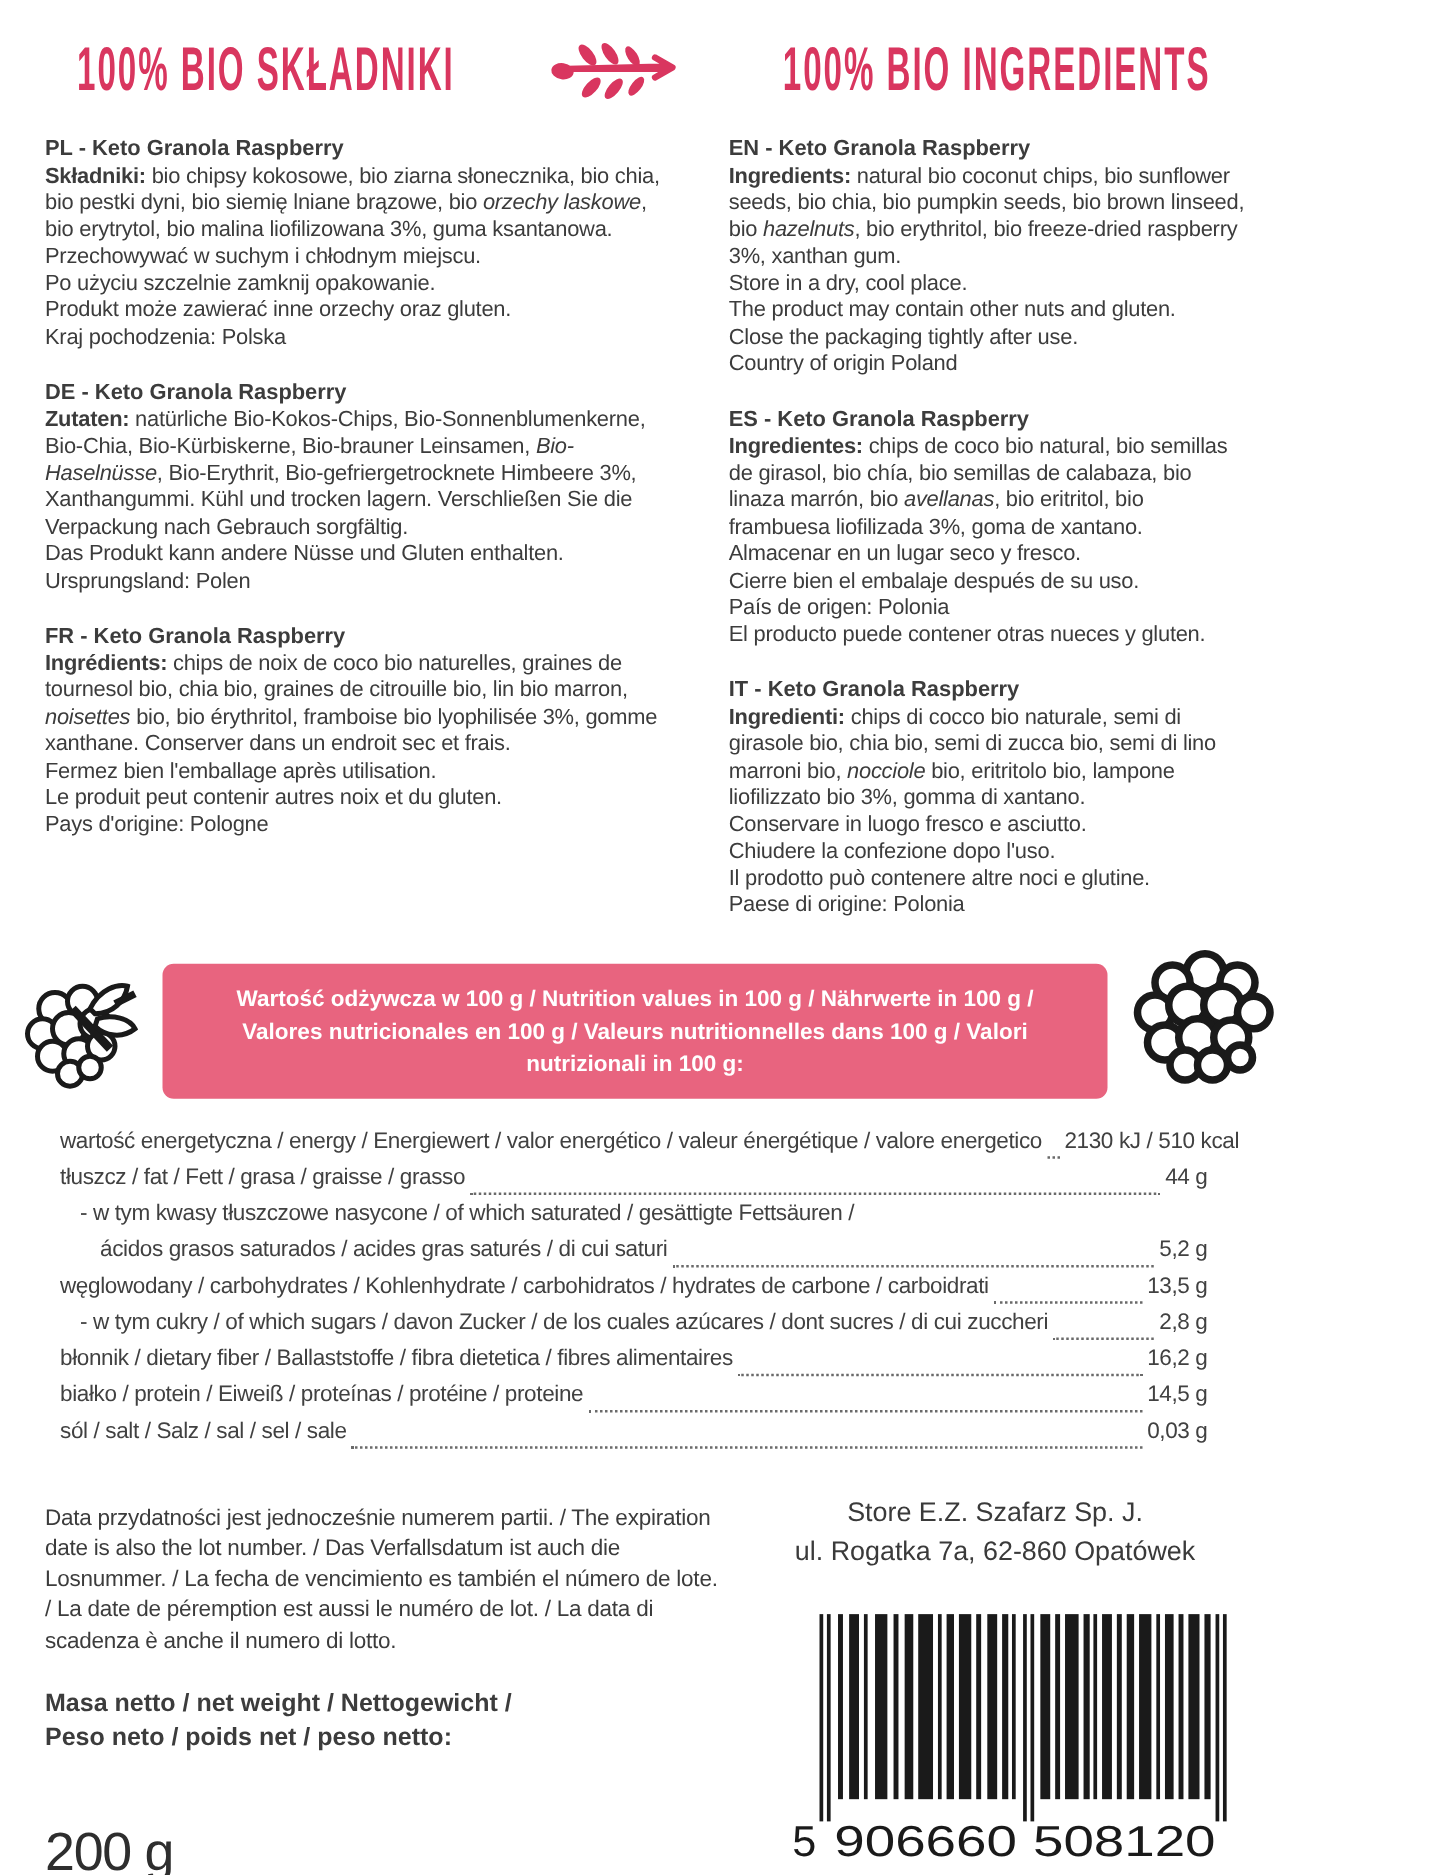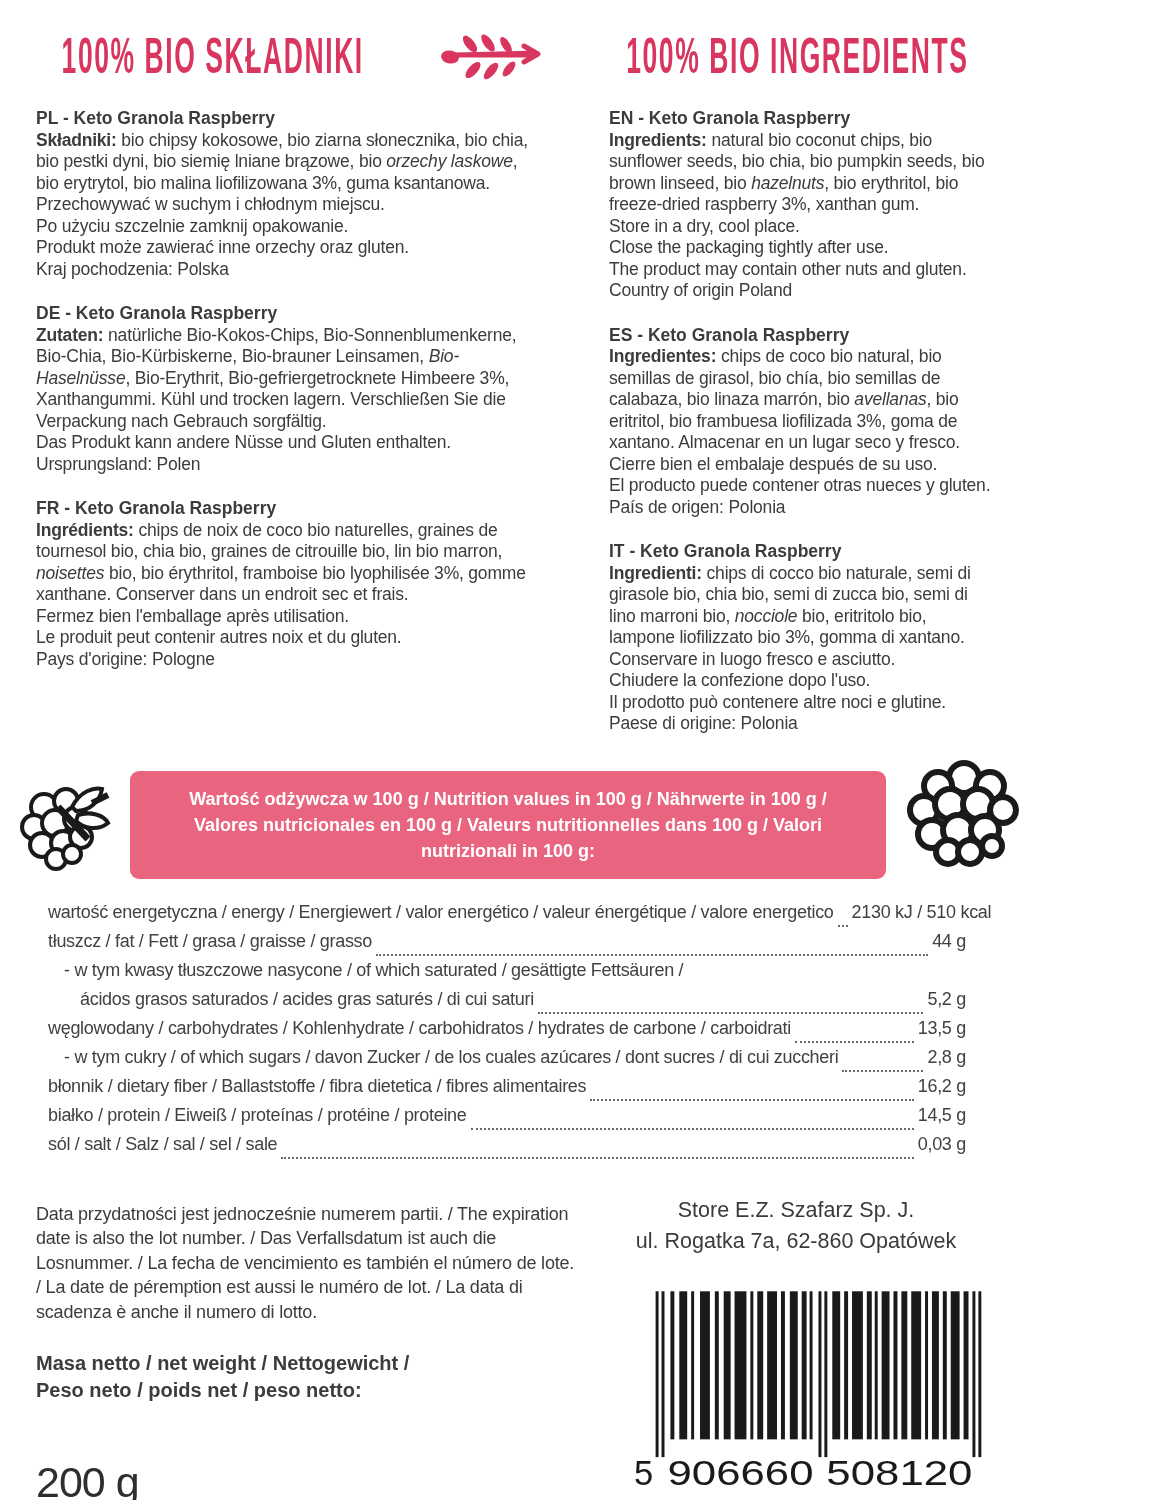--- a/index.html
+++ b/index.html
@@ -4,21 +4,21 @@
 <style>
   html,body{margin:0;padding:0;background:#ffffff;}
   .page{position:relative;width:1036px;height:1500px;background:#fff;overflow:hidden;
         font-family:"Liberation Sans",sans-serif;color:#3c3c3c;}
   
   .header{display:flex;justify-content:center;align-items:center;gap:34px;padding-top:30px;}
   .htitle{color:#d9365f;font-weight:bold;font-size:34px;letter-spacing:2px;white-space:nowrap;
           transform:scale(0.78,1.45);transform-origin:center;}
   .twig{flex:0 0 auto;}
   
-  .columns{display:grid;grid-template-columns:505px 1fr;column-gap:68px;padding:26px 40px 0 36px;}
+  .columns{display:grid;grid-template-columns:505px 1fr;column-gap:42px;padding:26px 40px 0 36px;}
   .section{margin-bottom:23px;}
   .sec-title{font-weight:bold;font-size:17.5px;line-height:21.5px;}
   .sec-para{font-size:17.5px;line-height:21.5px;letter-spacing:-0.2px;}
   .b{font-weight:bold;}
   .i{font-style:italic;}
   
   .banner-row{display:flex;align-items:center;gap:16px;margin-top:10px;padding:0 10px;}
   .banner{flex:1;background:#e8647f;border-radius:9px;color:#fff;text-align:center;
           padding:15px 18px;font-weight:bold;font-size:18px;line-height:26px;}
   .berry-left{margin-left:4px;}
@@ -87,30 +87,30 @@
           <div class="sec-para"><span>Fermez bien l'emballage après utilisation.</span></div>
           <div class="sec-para"><span>Le produit peut contenir autres noix et du gluten.</span></div>
           <div class="sec-para"><span>Pays d'origine: Pologne</span></div>
         </div>
       </div>
     <div>
         <div class="section">
           <div class="sec-title">EN - Keto Granola Raspberry</div>
           <div class="sec-para"><span class="b">Ingredients:</span><span> natural bio coconut chips, bio sunflower seeds, bio chia, bio pumpkin seeds, bio brown linseed, bio </span><span class="i">hazelnuts</span><span>, bio erythritol, bio freeze-dried raspberry 3%, xanthan gum.</span></div>
           <div class="sec-para"><span>Store in a dry, cool place.</span></div>
+          <div class="sec-para"><span>The product may contain other nuts and gluten.</span></div>
           <div class="sec-para"><span>Close the packaging tightly after use.</span></div>
-          <div class="sec-para"><span>The product may contain other nuts and gluten.</span></div>
           <div class="sec-para"><span>Country of origin Poland</span></div>
         </div>
         <div class="section">
           <div class="sec-title">ES - Keto Granola Raspberry</div>
           <div class="sec-para"><span class="b">Ingredientes:</span><span> chips de coco bio natural, bio semillas de girasol, bio chía, bio semillas de calabaza, bio linaza marrón, bio </span><span class="i">avellanas</span><span>, bio eritritol, bio frambuesa liofilizada 3%, goma de xantano. Almacenar en un lugar seco y fresco.</span></div>
           <div class="sec-para"><span>Cierre bien el embalaje después de su uso.</span></div>
+          <div class="sec-para"><span>País de origen: Polonia</span></div>
           <div class="sec-para"><span>El producto puede contener otras nueces y gluten.</span></div>
-          <div class="sec-para"><span>País de origen: Polonia</span></div>
         </div>
         <div class="section">
           <div class="sec-title">IT - Keto Granola Raspberry</div>
           <div class="sec-para"><span class="b">Ingredienti:</span><span> chips di cocco bio naturale, semi di girasole bio, chia bio, semi di zucca bio, semi di lino marroni bio, </span><span class="i">nocciole</span><span> bio, eritritolo bio, lampone liofilizzato bio 3%, gomma di xantano.</span></div>
           <div class="sec-para"><span>Conservare in luogo fresco e asciutto.</span></div>
           <div class="sec-para"><span>Chiudere la confezione dopo l'uso.</span></div>
           <div class="sec-para"><span>Il prodotto può contenere altre noci e glutine.</span></div>
           <div class="sec-para"><span>Paese di origine: Polonia</span></div>
         </div>
       </div>

